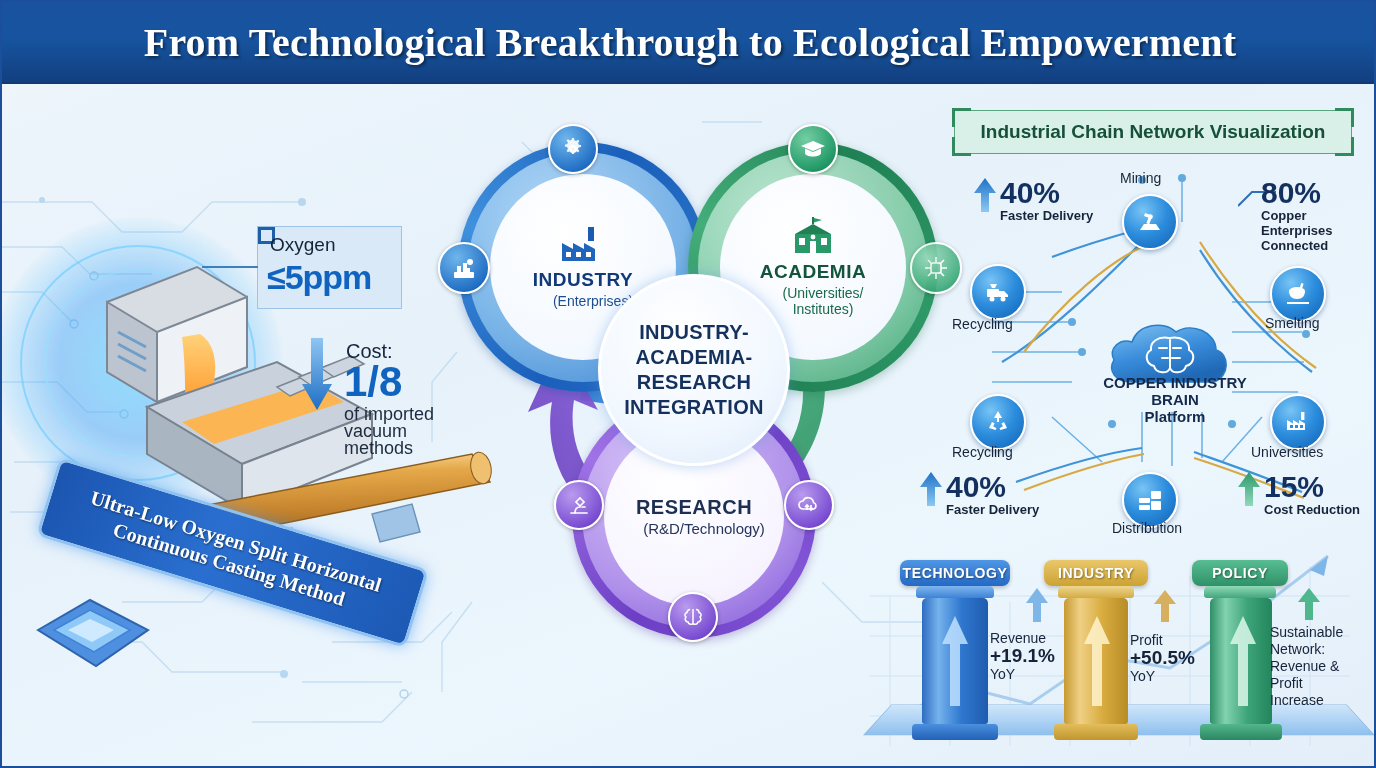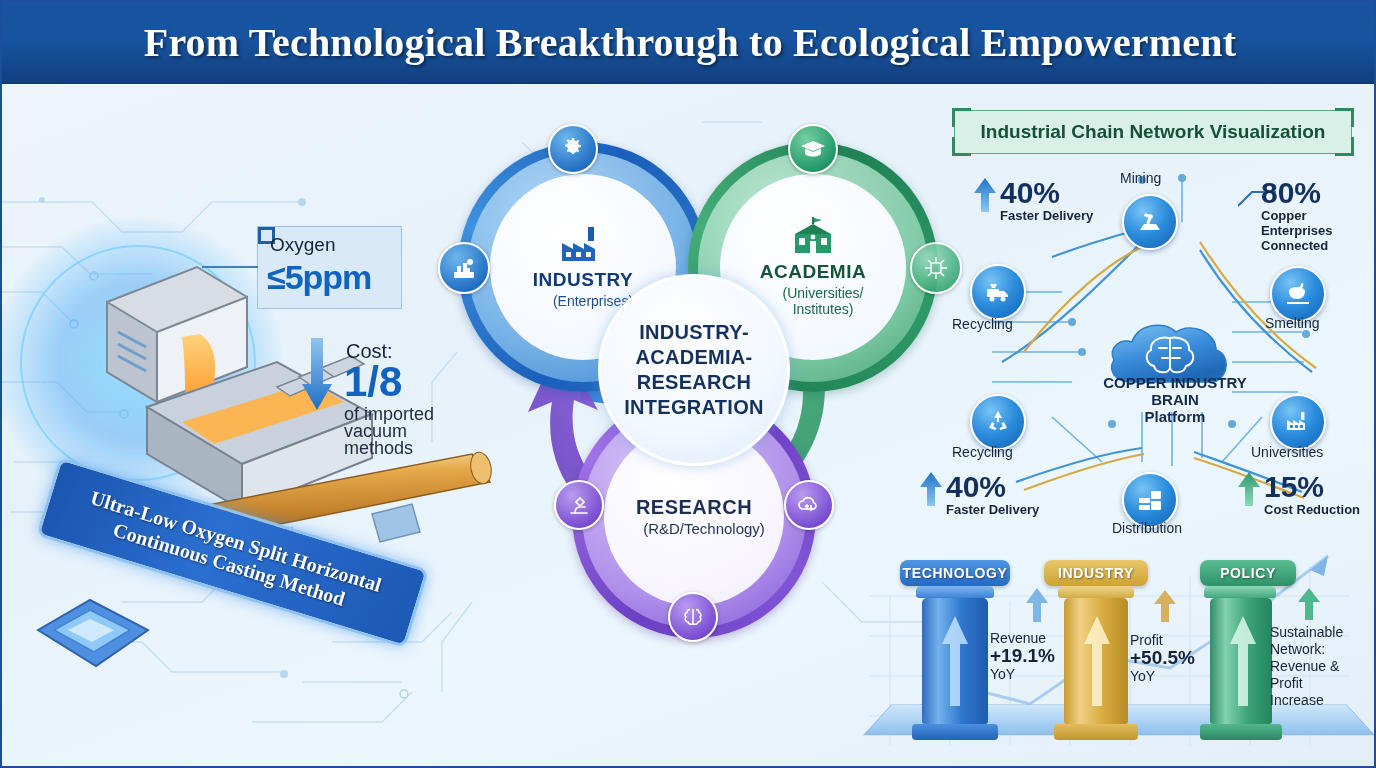--- a/index.html
+++ b/index.html
@@ -686,21 +686,21 @@
   <svg class="abs" style="left:1152px;top:588px;" width="22" height="32">
     <polygon points="11,0 22,14 15,14 15,32 7,32 7,14 0,14" fill="#d6b05e"></polygon>
     </svg>
   <div class="pstat" style="left:1128px;top:630px;width:66px;">
     <span>Profit</span><br>
     <b>+50.5%</b><br>
     <span>YoY</span>
   </div>
 
   <div class="pillar" style="left:1190px;top:558px;">
-    <div class="cap-plate" style="left:8px;top:0;width:96px;height:26px;
+    <div class="cap-plate" style="left:0;top:0;width:96px;height:26px;
          background:linear-gradient(180deg,#58bd92,#2f9168);">
       <span>POLICY</span>
     </div>
     <div class="shaft" style="left:12px;top:26px;width:72px;height:12px;
          background:linear-gradient(180deg,#8ed9b8,#43a67c);"></div>
     <div class="shaft" style="left:18px;top:38px;width:62px;height:126px;
          background:linear-gradient(90deg,#2e8f67,#82d2ae 25%,#3da47a 60%,#23855c);"></div>
     <div class="shaft" style="left:8px;top:164px;width:82px;height:16px;
          background:linear-gradient(180deg,#54b68c,#2a8762);border-radius:4px;"></div>
     <svg class="abs" style="left:36px;top:52px;" width="30" height="96">

